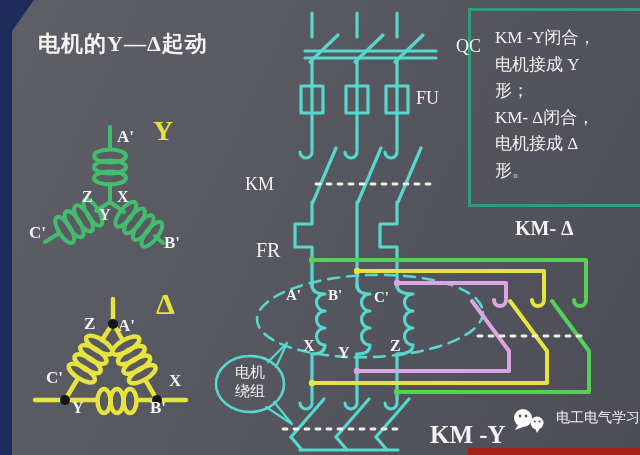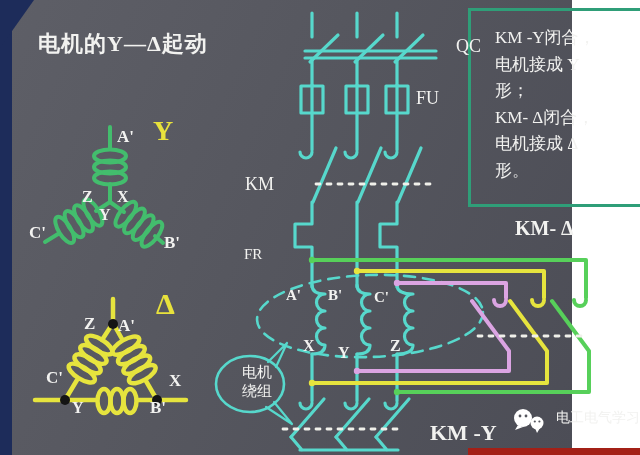--- a/index.html
+++ b/index.html
@@ -1,18 +1,18 @@
 <!DOCTYPE html>
 <html style="--background: #565760; --panel-blue: #1d2c5a; --circuit-cyan: #57d8cc; --diagram-green: #43bd6d; --wire-green: #57d05a; --wire-yellow: #e6e43e; --wire-pink: #dba4e2; --accent-yellow: #e8e23c; --text-white: #f2f2f0; --box-border: #2f9e78; --red-bar: #a32017; --linkage-white: #f0f0ea; --dot-black: #141414;"><head>
 <meta charset="utf-8">
 <style>
   html,body{margin:0;padding:0;}
   body{width:640px;height:455px;overflow:hidden;position:relative;
        font-family:"Liberation Serif","DejaVu Serif",serif;}
-  #stage{position:absolute;inset:0;width:572px;height:455px;
+  #stage{position:absolute;inset:0;width:640px;height:455px;
          background:linear-gradient(115deg,#5e5f67 0%,#56575f 45%,#4c4d56 100%);}
   .abs{position:absolute;}
   .txt{color:var(--text-white);white-space:nowrap;line-height:1.1;}
   .b{font-weight:bold;}
   .yellow{color:var(--accent-yellow);}
   svg{position:absolute;left:0;top:0;}
   svg *{fill:none;stroke-linecap:round;stroke-linejoin:round;}
   .cyan{stroke:var(--circuit-cyan);stroke-width:3.2px;}
   .grn{stroke:var(--wire-green);stroke-width:4px;}
   .ylw{stroke:var(--wire-yellow);stroke-width:4px;}
@@ -163,23 +163,23 @@
     <span>电机接成 Y</span>
     <span>形；</span>
     <span>KM- Δ闭合，</span>
     <span>电机接成 Δ</span>
     <span>形。</span>
   </div>
 
   <div class="abs txt" style="left:416px;top:37px;font-size:18px;margin-left:40px;">QC</div>
   <div class="abs txt" style="left:416px;top:89px;font-size:18px;">FU</div>
   <div class="abs txt" style="left:245px;top:175px;font-size:18px;">KM</div>
-  <div class="abs txt" style="left:244px;top:239px;font-size:15px;margin-top:7px;">FR</div>
+  <div class="abs txt" style="left:256px;top:239px;font-size:20px;">FR</div>
   <div class="abs txt b" style="left:515px;top:217px;font-size:20px;">KM- Δ</div>
-  <div class="abs txt b" style="left:430px;top:421px;font-size:22px;">KM -Y</div>
+  <div class="abs txt b" style="left:430px;top:421px;font-size:25px;">KM -Y</div>
   <div class="abs txt" style="left:556px;top:410px;font-size:14px;">电工电气学习</div>
 
   <div class="abs txt b" style="left:117px;top:128px;font-size:17px;">A'</div>
   <div class="abs txt b yellow" style="left:153px;top:116px;font-size:28px;">Y</div>
   <div class="abs txt b" style="left:82px;top:188px;font-size:16px;">Z</div>
   <div class="abs txt b" style="left:117px;top:188px;font-size:16px;">X</div>
   <div class="abs txt b" style="left:99px;top:206px;font-size:16px;">Y</div>
   <div class="abs txt b" style="left:29px;top:224px;font-size:17px;">C'</div>
   <div class="abs txt b" style="left:164px;top:234px;font-size:17px;">B'</div>
 
@@ -191,18 +191,18 @@
   <div class="abs txt b" style="left:169px;top:372px;font-size:17px;">X</div>
   <div class="abs txt b" style="left:150px;top:399px;font-size:17px;">B'</div>
 
   <div class="abs txt b" style="left:286px;top:287px;font-size:15px;">A'</div>
   <div class="abs txt b" style="left:328px;top:287px;font-size:15px;">B'</div>
   <div class="abs txt b" style="left:374px;top:289px;font-size:15px;">C'</div>
   <div class="abs txt b" style="left:303px;top:337px;font-size:16px;">X</div>
   <div class="abs txt b" style="left:338px;top:344px;font-size:16px;">Y</div>
   <div class="abs txt b" style="left:390px;top:337px;font-size:16px;">Z</div>
 
-  <div id="callout-text" class="abs txt" style="left:228px;top:363px;width:44px;text-align:right;font-size:15px;line-height:19px;">
+  <div id="callout-text" class="abs txt" style="left:228px;top:363px;width:44px;text-align:center;font-size:15px;line-height:19px;">
     <span>电机</span>
     <span>绕组</span>
   </div>
 
 </div>
 
 </body></html>

